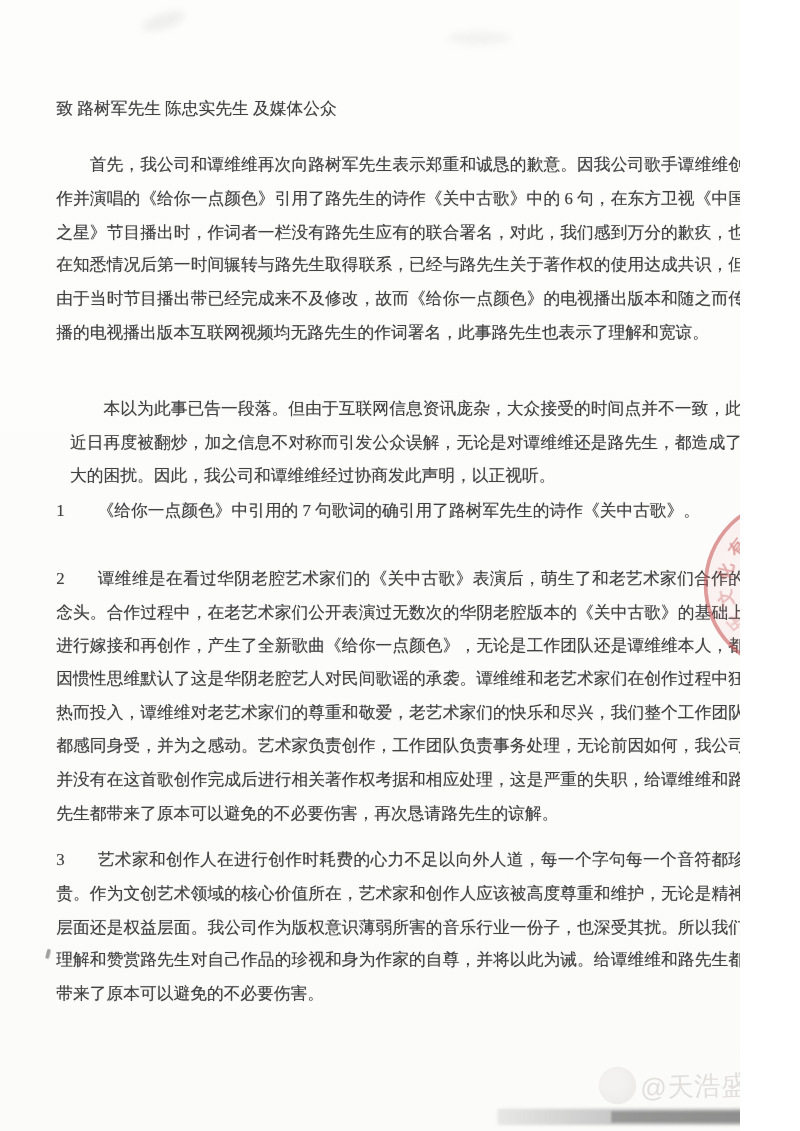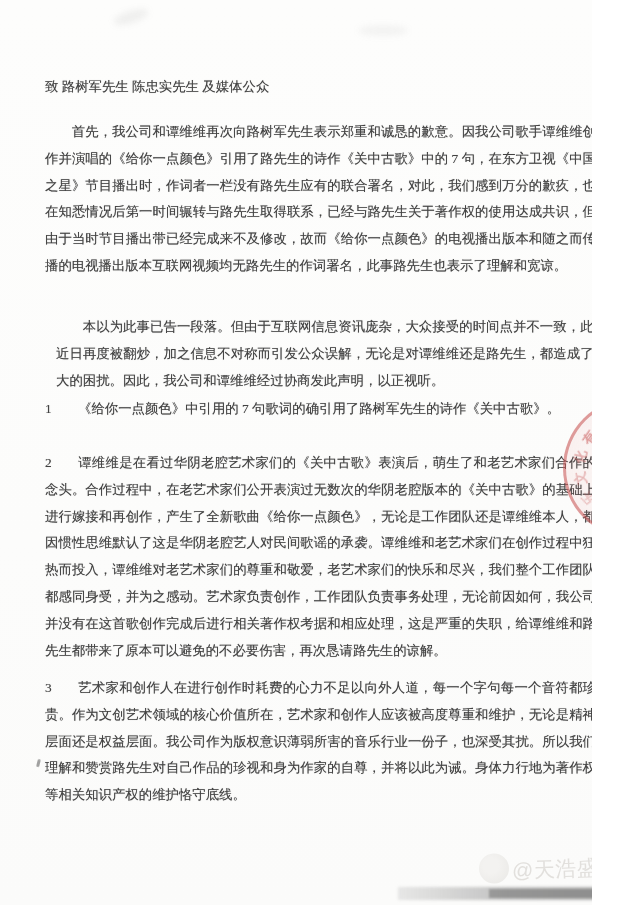--- a/index.html
+++ b/index.html
@@ -87,28 +87,28 @@
 </head>
 <body>
 
 <div id="page">
 
   <div class="smudge s1"></div>
   <div class="smudge s2"></div>
 
   <div class="txt salutation">致 路树军先生 陈忠实先生 及媒体公众</div>
 
-  <div class="txt para p1">首先，我公司和谭维维再次向路树军先生表示郑重和诚恳的歉意。因我公司歌手谭维维创作并演唱的《给你一点颜色》引用了路先生的诗作《关中古歌》中的 7 句，在东方卫视《中国之星》节目播出时，作词者一栏没有路先生应有的联合署名，对此，我们感到万分的歉疚，也在知悉情况后第一时间辗转与路先生取得联系，已经与路先生关于著作权的使用达成共识，但由于当时节目播出带已经完成来不及修改，故而《给你一点颜色》的电视播出版本和随之而传播的电视播出版本互联网视频均无路先生的作词署名，此事路先生也表示了理解和宽谅。</div>
+  <div class="txt para p1">首先，我公司和谭维维再次向路树军先生表示郑重和诚恳的歉意。因我公司歌手谭维维创作并演唱的《给你一点颜色》引用了路先生的诗作《关中古歌》中的 6 句，在东方卫视《中国之星》节目播出时，作词者一栏没有路先生应有的联合署名，对此，我们感到万分的歉疚，也在知悉情况后第一时间辗转与路先生取得联系，已经与路先生关于著作权的使用达成共识，但由于当时节目播出带已经完成来不及修改，故而《给你一点颜色》的电视播出版本和随之而传播的电视播出版本互联网视频均无路先生的作词署名，此事路先生也表示了理解和宽谅。</div>
   <div class="txt para p2">本以为此事已告一段落。但由于互联网信息资讯庞杂，大众接受的时间点并不一致，此事近日再度被翻炒，加之信息不对称而引发公众误解，无论是对谭维维还是路先生，都造成了极大的困扰。因此，我公司和谭维维经过协商发此声明，以正视听。</div>
 
   <div class="txt item1"><span class="item-num">1</span><span>《给你一点颜色》中引用的 7 句歌词的确引用了路树军先生的诗作《关中古歌》。</span></div>
 
   <div class="txt item2"><span class="item-num">2</span><span>谭维维是在看过华阴老腔艺术家们的《关中古歌》表演后，萌生了和老艺术家们合作的念头。合作过程中，在老艺术家们公开表演过无数次的华阴老腔版本的《关中古歌》的基础上进行嫁接和再创作，产生了全新歌曲《给你一点颜色》，无论是工作团队还是谭维维本人，都因惯性思维默认了这是华阴老腔艺人对民间歌谣的承袭。谭维维和老艺术家们在创作过程中狂热而投入，谭维维对老艺术家们的尊重和敬爱，老艺术家们的快乐和尽兴，我们整个工作团队都感同身受，并为之感动。艺术家负责创作，工作团队负责事务处理，无论前因如何，我公司并没有在这首歌创作完成后进行相关著作权考据和相应处理，这是严重的失职，给谭维维和路先生都带来了原本可以避免的不必要伤害，再次恳请路先生的谅解。</span></div>
 
-  <div class="txt item3"><span class="item-num">3</span><span>艺术家和创作人在进行创作时耗费的心力不足以向外人道，每一个字句每一个音符都珍贵。作为文创艺术领域的核心价值所在，艺术家和创作人应该被高度尊重和维护，无论是精神层面还是权益层面。我公司作为版权意识薄弱所害的音乐行业一份子，也深受其扰。所以我们理解和赞赏路先生对自己作品的珍视和身为作家的自尊，并将以此为诫。身体力行地为著作权等相关知识产权的维护恪守底线。</span></div>
+  <div class="txt item3"><span class="item-num">3</span><span>艺术家和创作人在进行创作时耗费的心力不足以向外人道，每一个字句每一个音符都珍贵。作为文创艺术领域的核心价值所在，艺术家和创作人应该被高度尊重和维护，无论是精神层面还是权益层面。我公司作为版权意识薄弱所害的音乐行业一份子，也深受其扰。所以我们理解和赞赏路先生对自己作品的珍视和身为作家的自尊，并将以此为诫。给谭维维和路先生都带来了原本可以避免的不必要伤害。</span></div>
 
   <div class="stray-mark"></div>
 
   <div id="seal">
     <div class="seal-ring"></div>
     <div class="seal-star"></div>
 
   <span class="seal-char" style="left: 53.7966px; top: 115.195px; opacity: 0.3; transform: rotate(-170deg);">世</span>
       <span class="seal-char" style="left: 34.1341px; top: 107.45px; opacity: 0.3; transform: rotate(-147deg);">娱</span>
       <span class="seal-char" style="left: 19.061px; top: 92.6372px; opacity: 0.4; transform: rotate(-124deg);">乐</span>

